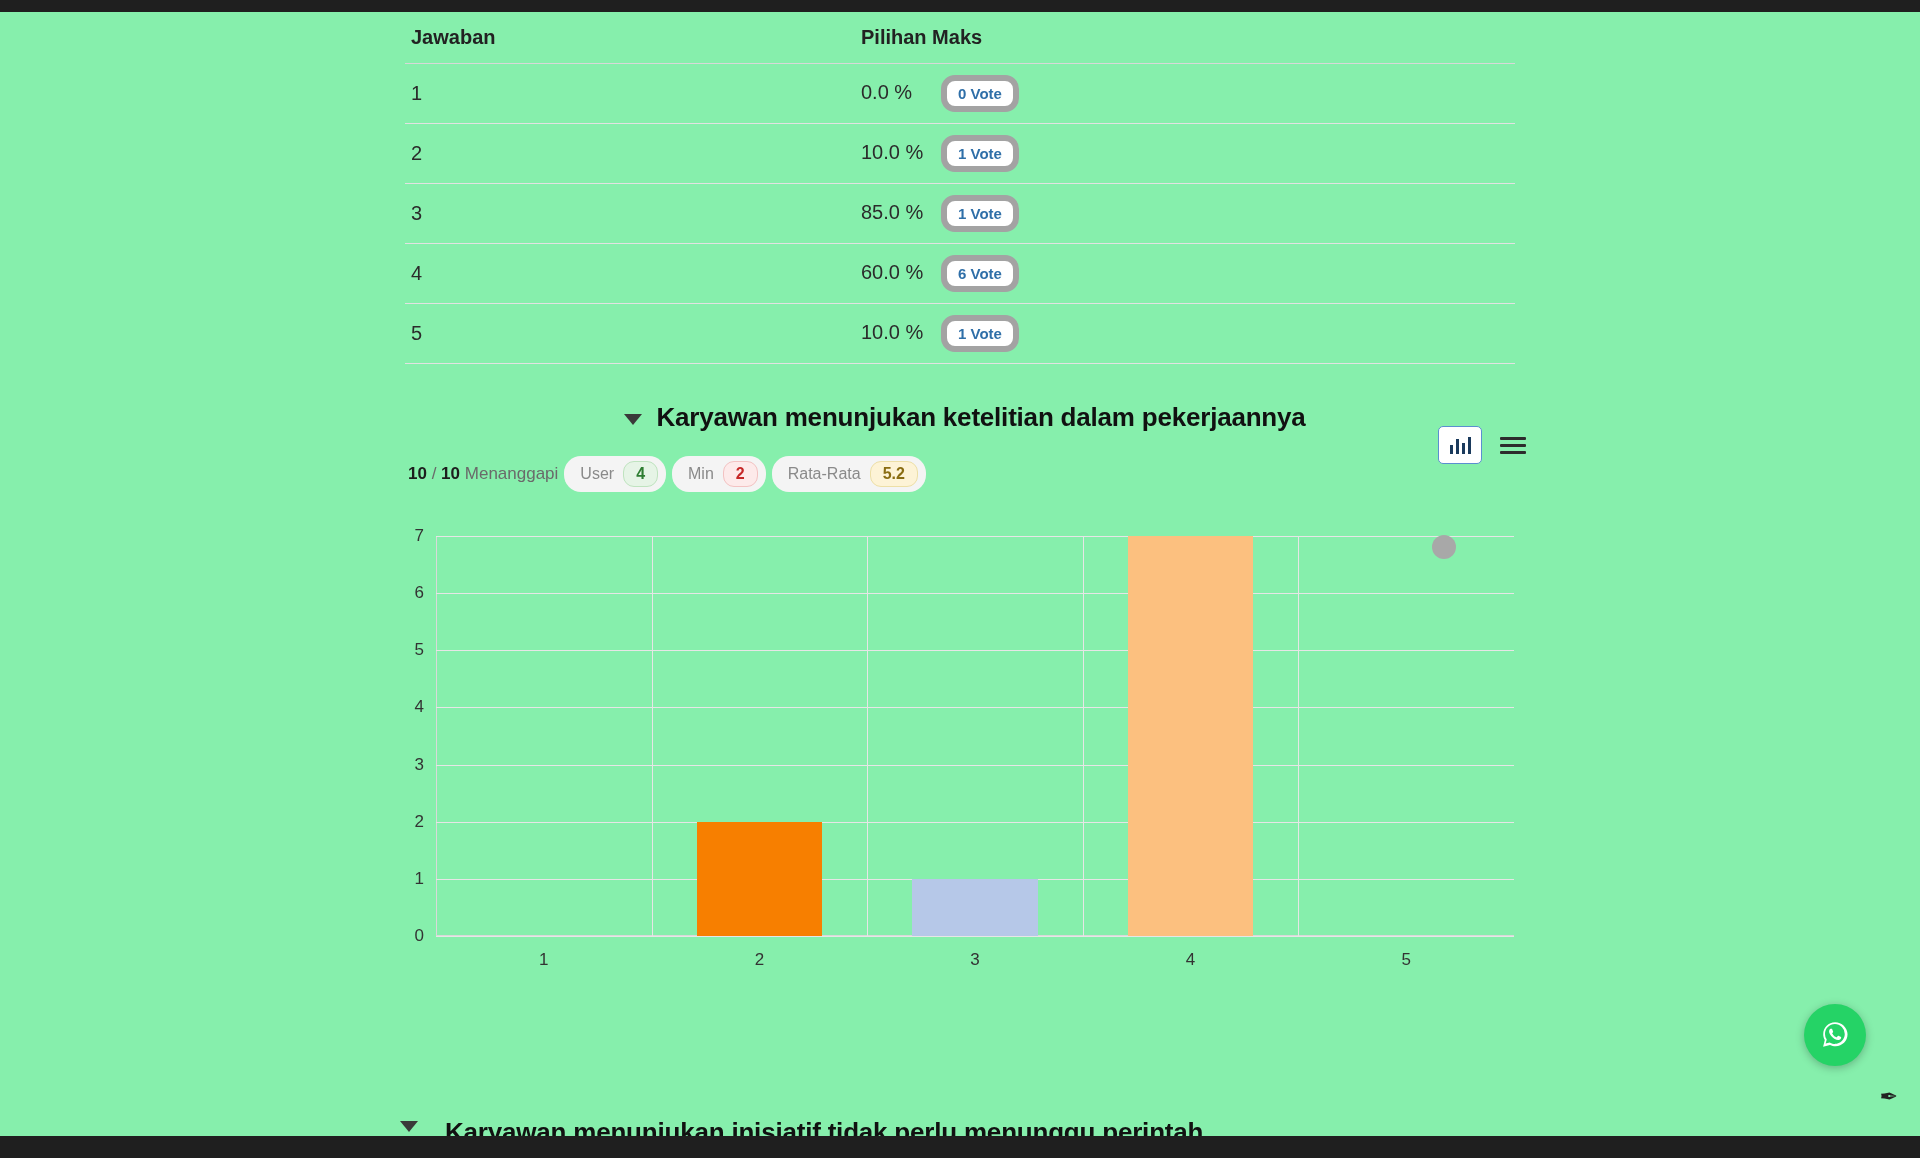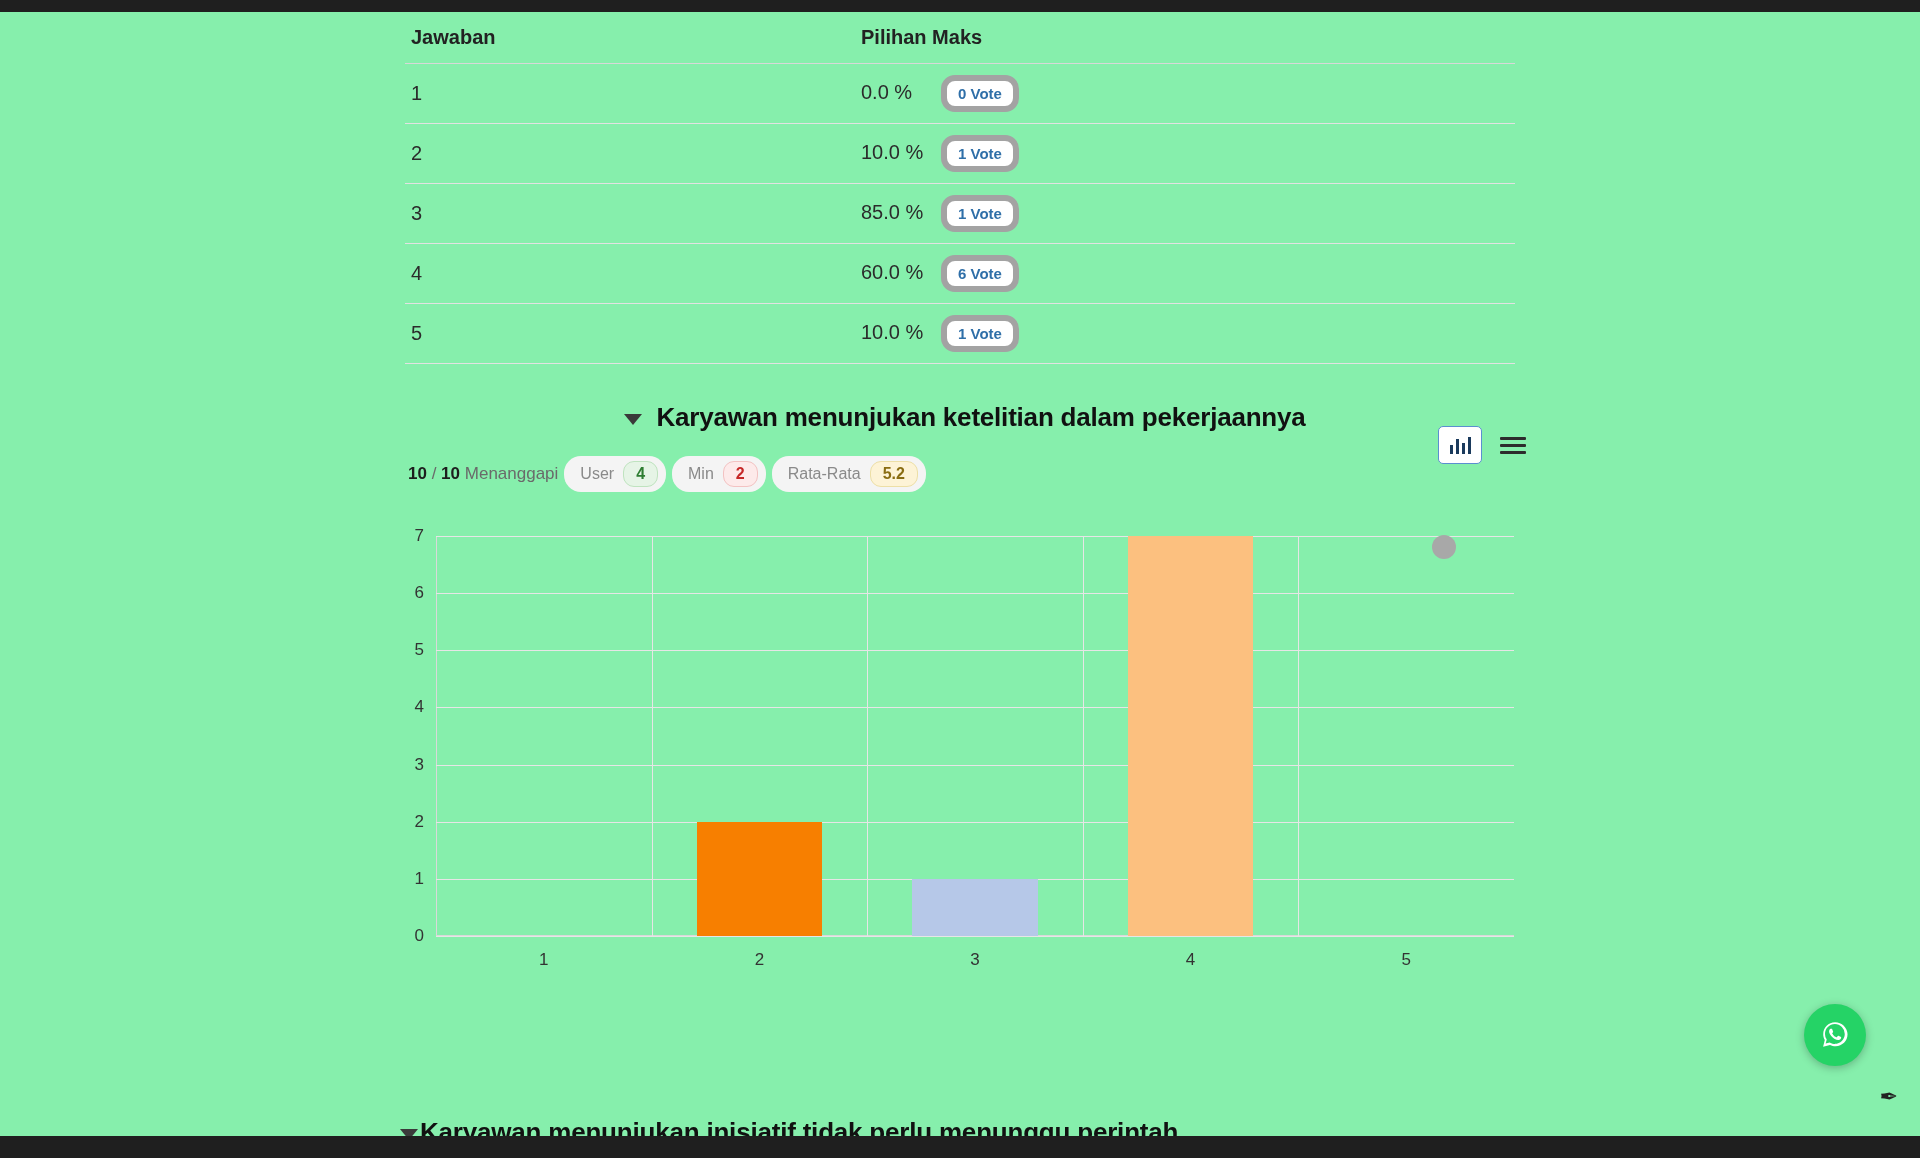--- a/index.html
+++ b/index.html
@@ -161,21 +161,21 @@
   .bar { position: absolute; bottom: 0; }
   .dot {
     position: absolute;
     width: 24px; height: 24px; border-radius: 50%;
     background: #a8a8a8;
   }
 
   
   .next-q {
     position: absolute; left: 400px; top: 1105px; width: 1130px;
-    display: flex; align-items: center; gap: 2px;
+    display: flex; gap: 27px;
   }
   .next-q .q-title { font-size: 26px; }
 
   
   .wa {
     position: absolute; right: 54px; bottom: 70px;
     width: 62px; height: 62px; border-radius: 50%;
     background: #25d366;
     display: flex; align-items: center; justify-content: center;
     box-shadow: 0 2px 8px rgba(0,0,0,0.25);

